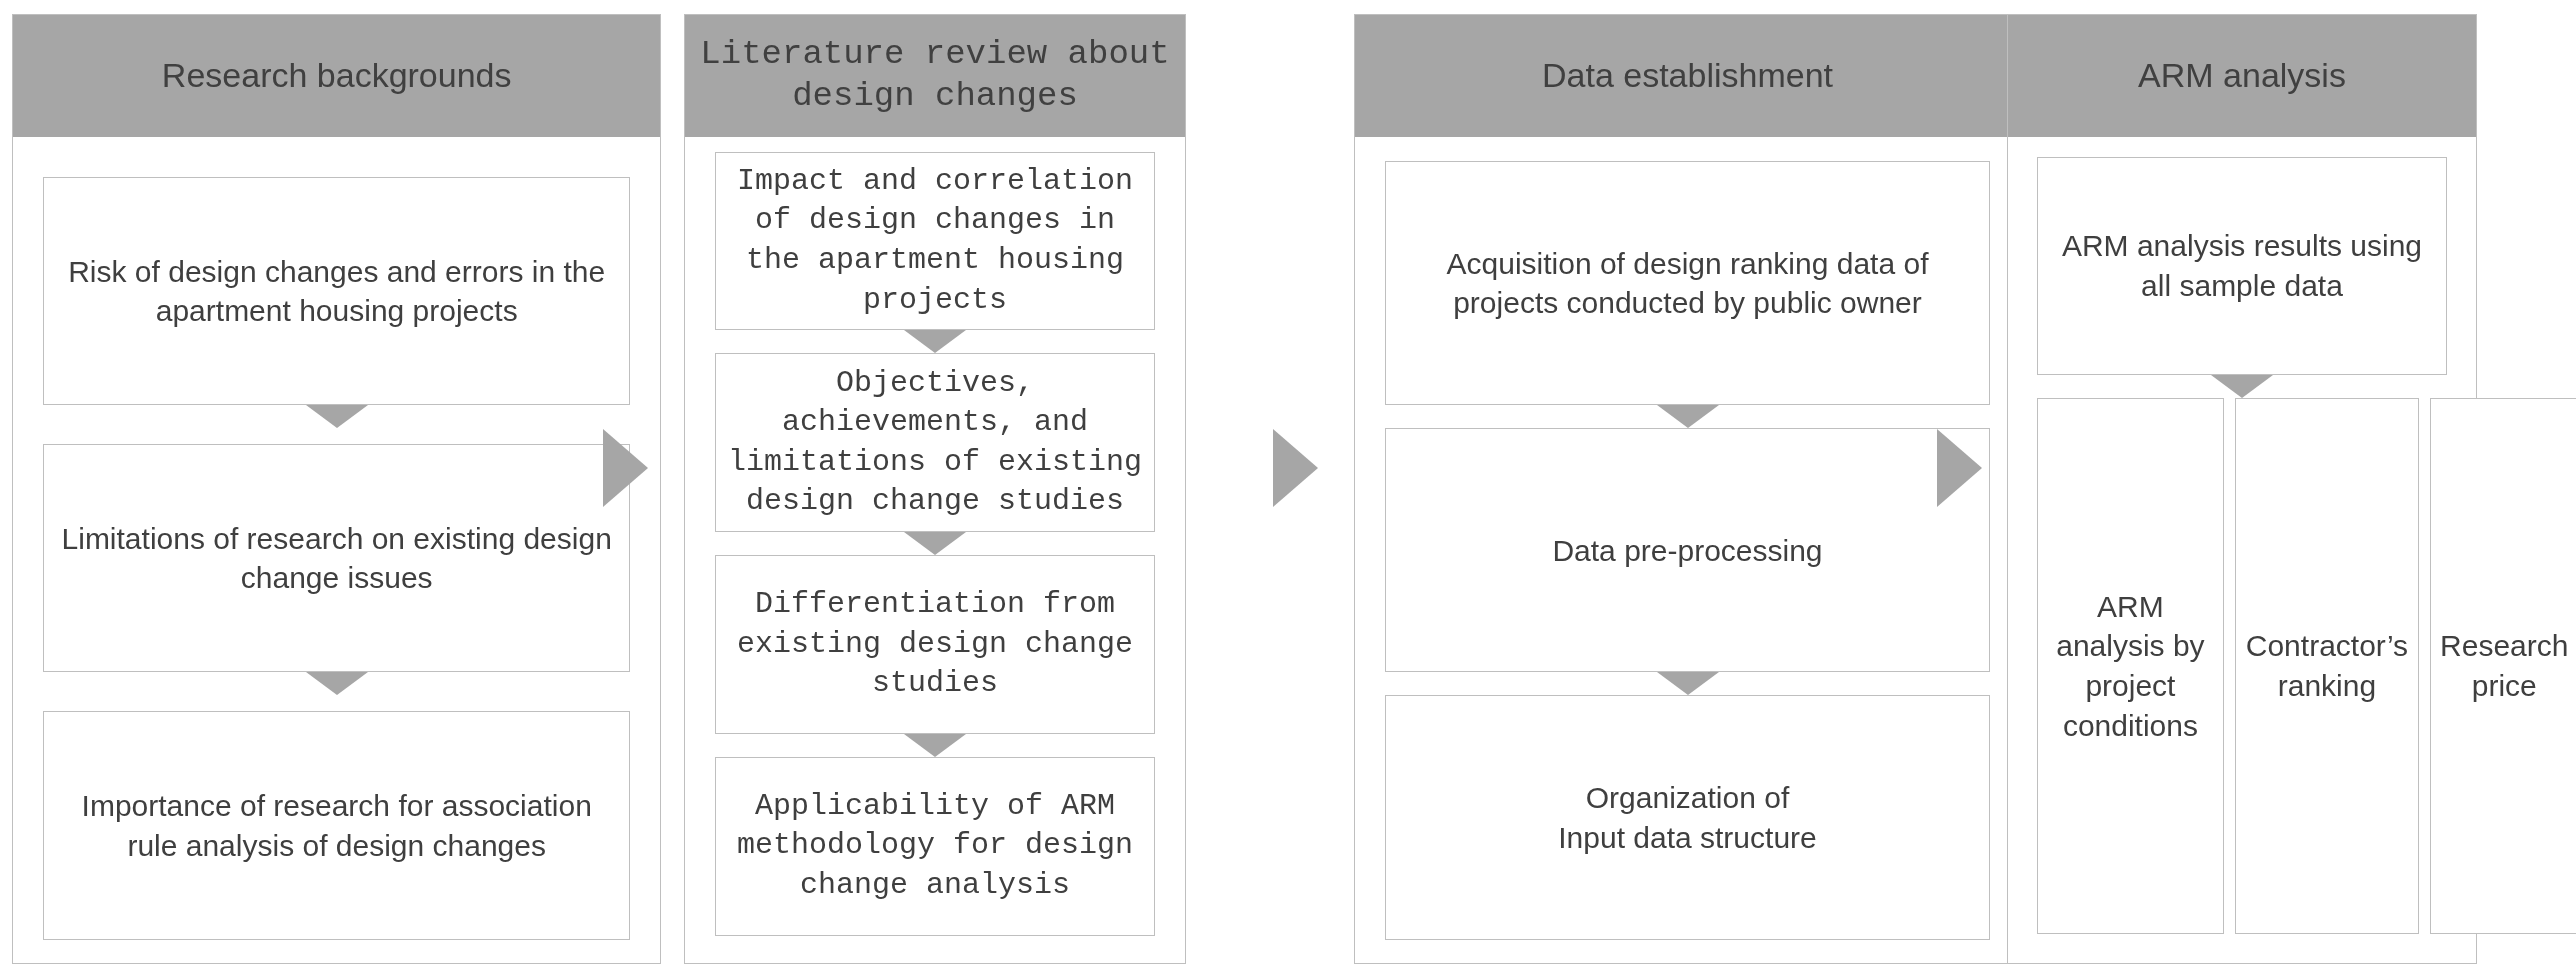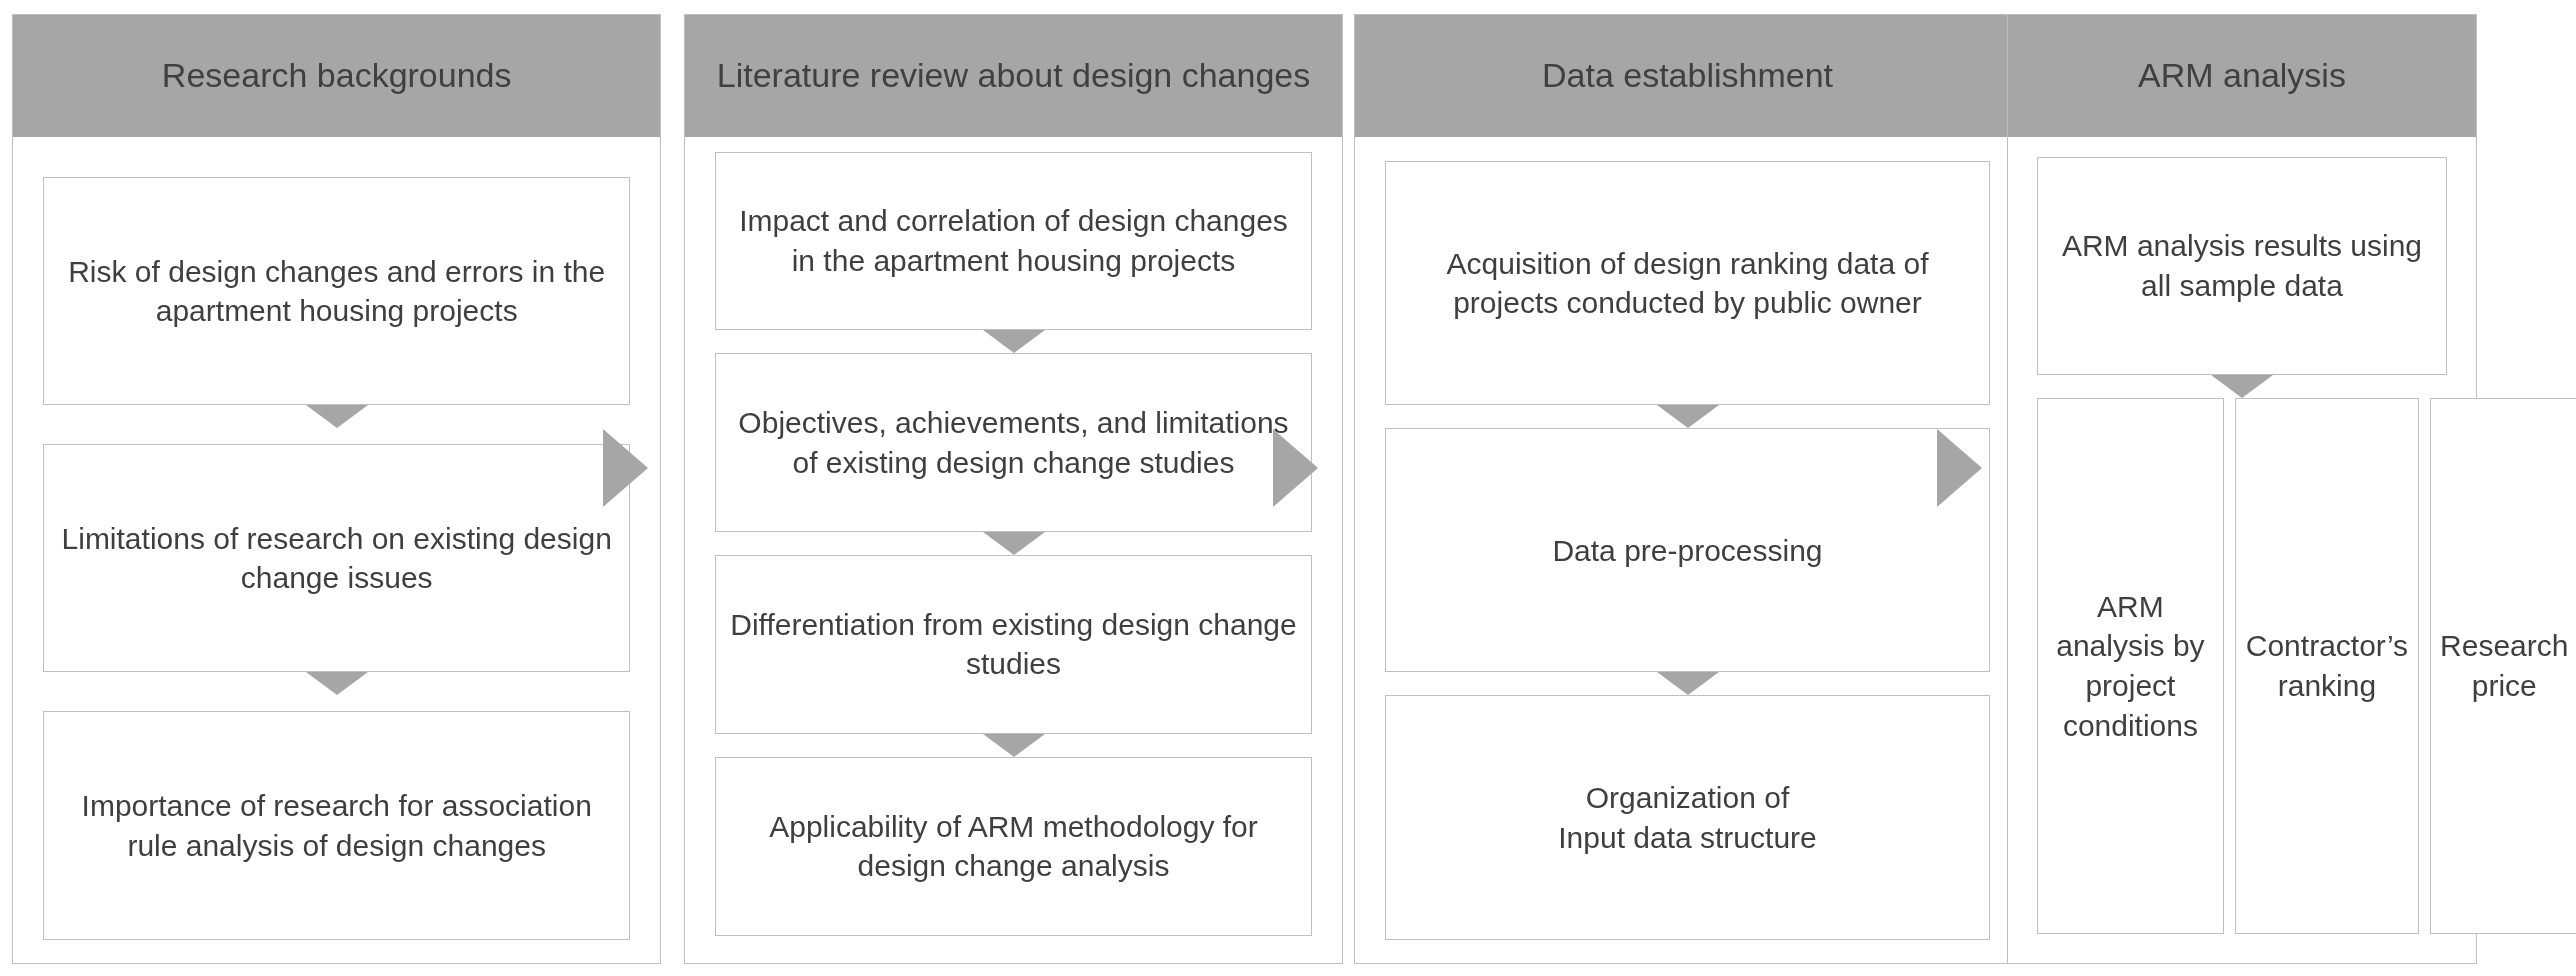--- a/index.html
+++ b/index.html
@@ -98,21 +98,21 @@
     border-bottom: 39px solid transparent;
     border-left: 45px solid #a6a6a6;
   }
 
   
   #stage-1 { left: 12.2px;  width: 649px; }
   #stage-1 .stage-body { padding-top: 24.5px; }
   #stage-1 .node { flex: 1 1 0; margin-top: 16px; }
 
   
-  #stage-2 { left: 684px; width: 659px; }
+  #stage-2 { left: 684px; width: 502px; font-family: Liberation Mono, monospace; }
   #stage-2 .stage-body { padding: 15px 30px 27px 30px; }
   #stage-2 .node { flex: 1 1 0; }
 
   
   #stage-3 { left: 1354px; width: 667px; }
   #stage-3 .stage-body { padding-top: 24.5px; }
   #stage-3 .node { flex: 1 1 0; }
 
   
   #stage-4 { left: 2007px; width: 470px; }

